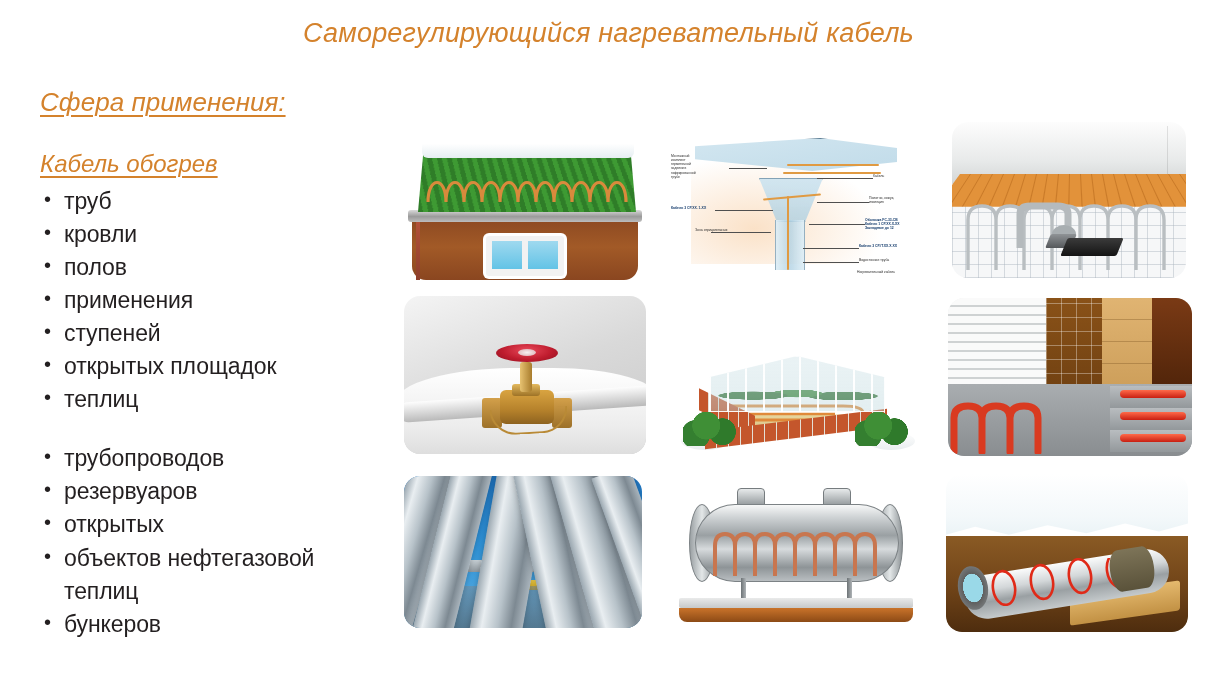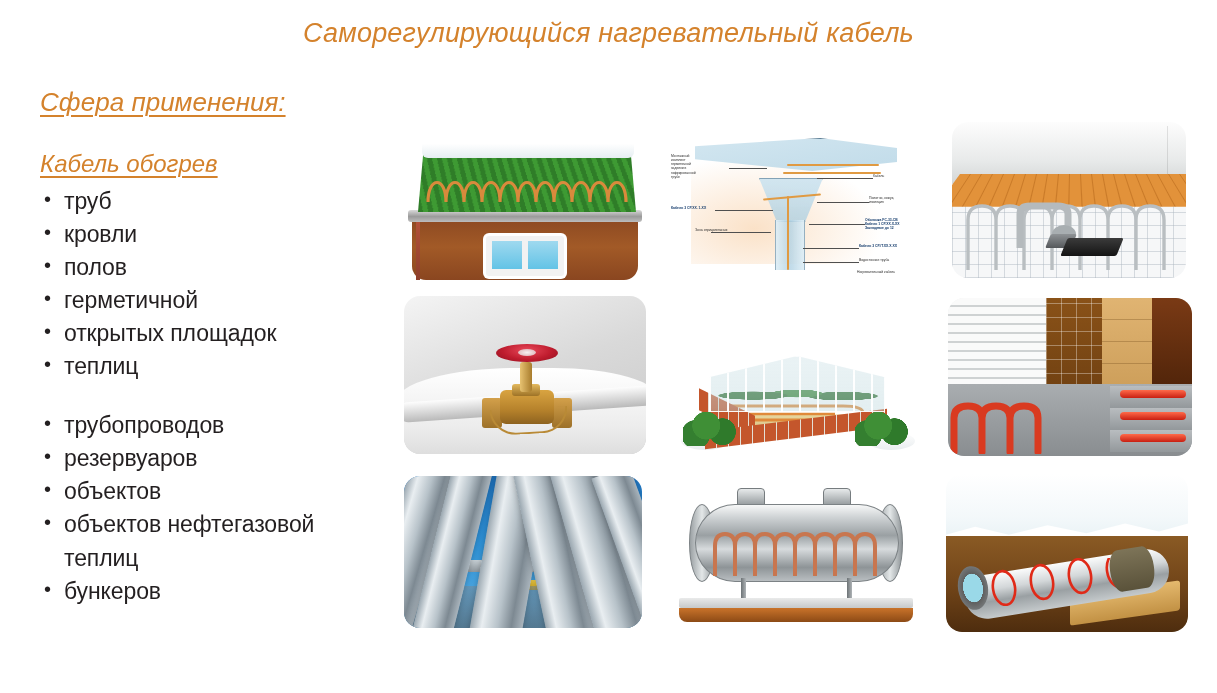--- a/index.html
+++ b/index.html
@@ -491,32 +491,33 @@
   <div class="text-col">
 
     <div class="section-head head-primary">Сфера применения:</div>
 
     <div class="section-head head-group">Кабель обогрев</div>
 
     <ul class="bullets">
       <li>труб</li>
       <li>кровли</li>
       <li>полов</li>
-      <li>герметичной</li>
+      <li>применения</li>
+      <li>ступеней</li>
       <li>открытых площадок</li>
       <li>теплиц</li>
     </ul>
 
     <div class="group-gap"></div>
 
 
     <ul class="bullets">
       <li>трубопроводов</li>
       <li>резервуаров</li>
-      <li>объектов</li>
+      <li>открытых</li>
       <li>объектов нефтегазовой теплиц</li>
       <li>бункеров</li>
     </ul>
   </div>
 
   <div class="grid">
 
     <div class="cell">
       <div class="card roof-card">
         <div class="roof-wall"></div>

